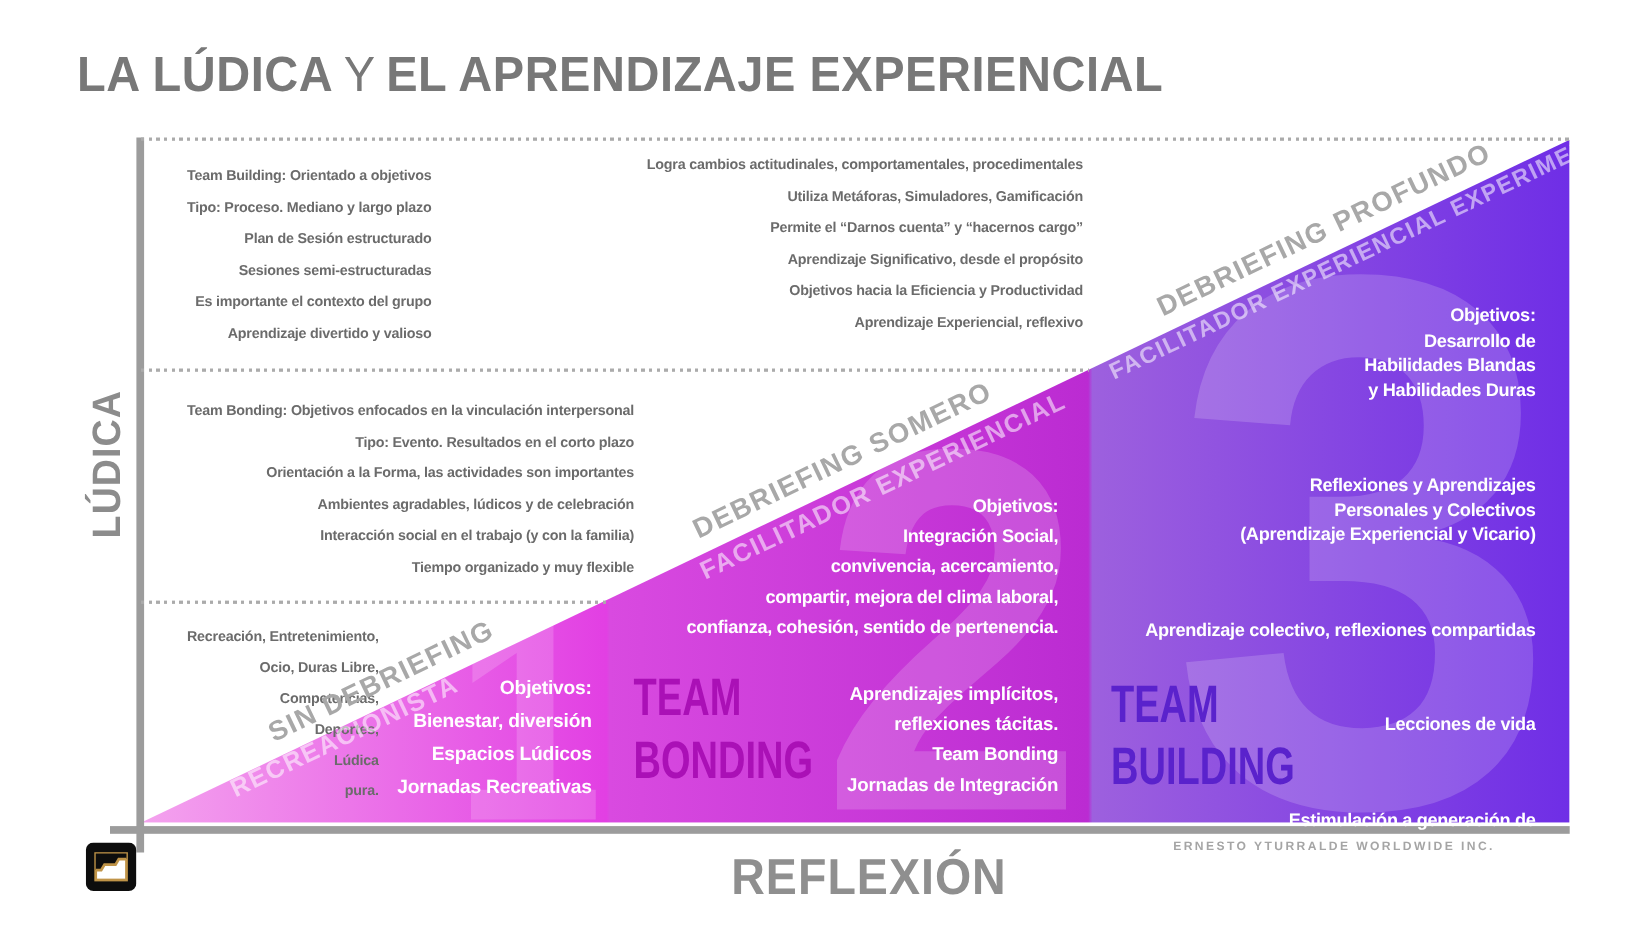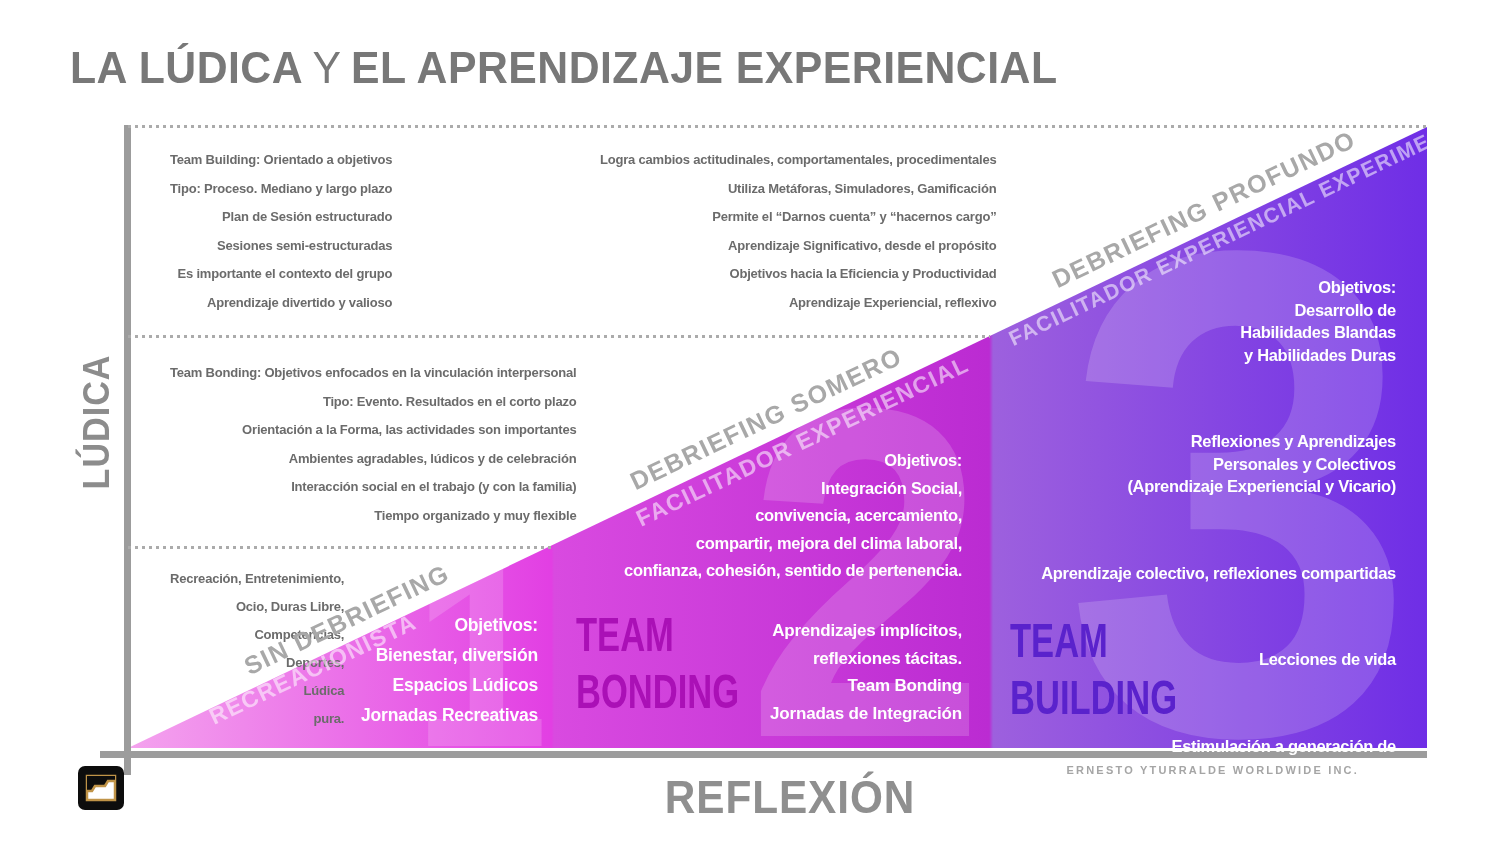--- a/index.html
+++ b/index.html
@@ -51,21 +51,21 @@
   }
   .wm-1{right:879px;font-size:265px;}
   .wm-2{right:441px;font-size:470px;}
   .wm-3{right:10px;font-size:690px;bottom:-14px;}
   
   .block{
     position:absolute;color:#6b6b6b;font-weight:bold;font-size:13px;
     line-height:28.5px;white-space:pre;letter-spacing:-.2px;text-align:right;
   }
   .block-a{left:170px;top:146px;}
-  .block-b{left:588px;top:146px;margin-left:12px;}
+  .block-b{left:588px;top:136px;}
   .block-c{left:170px;top:359px;}
   .block-d{left:170px;top:565px;line-height:28px;}
   
   .diag{position:absolute;font-weight:bold;white-space:nowrap;transform:rotate(-25.5deg);}
   .diag-gray{color:#a8a8a8;font-size:25px;letter-spacing:1.5px;transform-origin:left bottom;}
   .diag-light{color:rgba(255,255,255,.55);font-size:23px;letter-spacing:1.5px;transform-origin:left top;}
   .dg-1{left:252px;top:652px;}
   .dl-1{left:205px;top:706px;}
   .dg-2{left:638px;top:467px;}
   .dl-2{left:632px;top:508px;}

